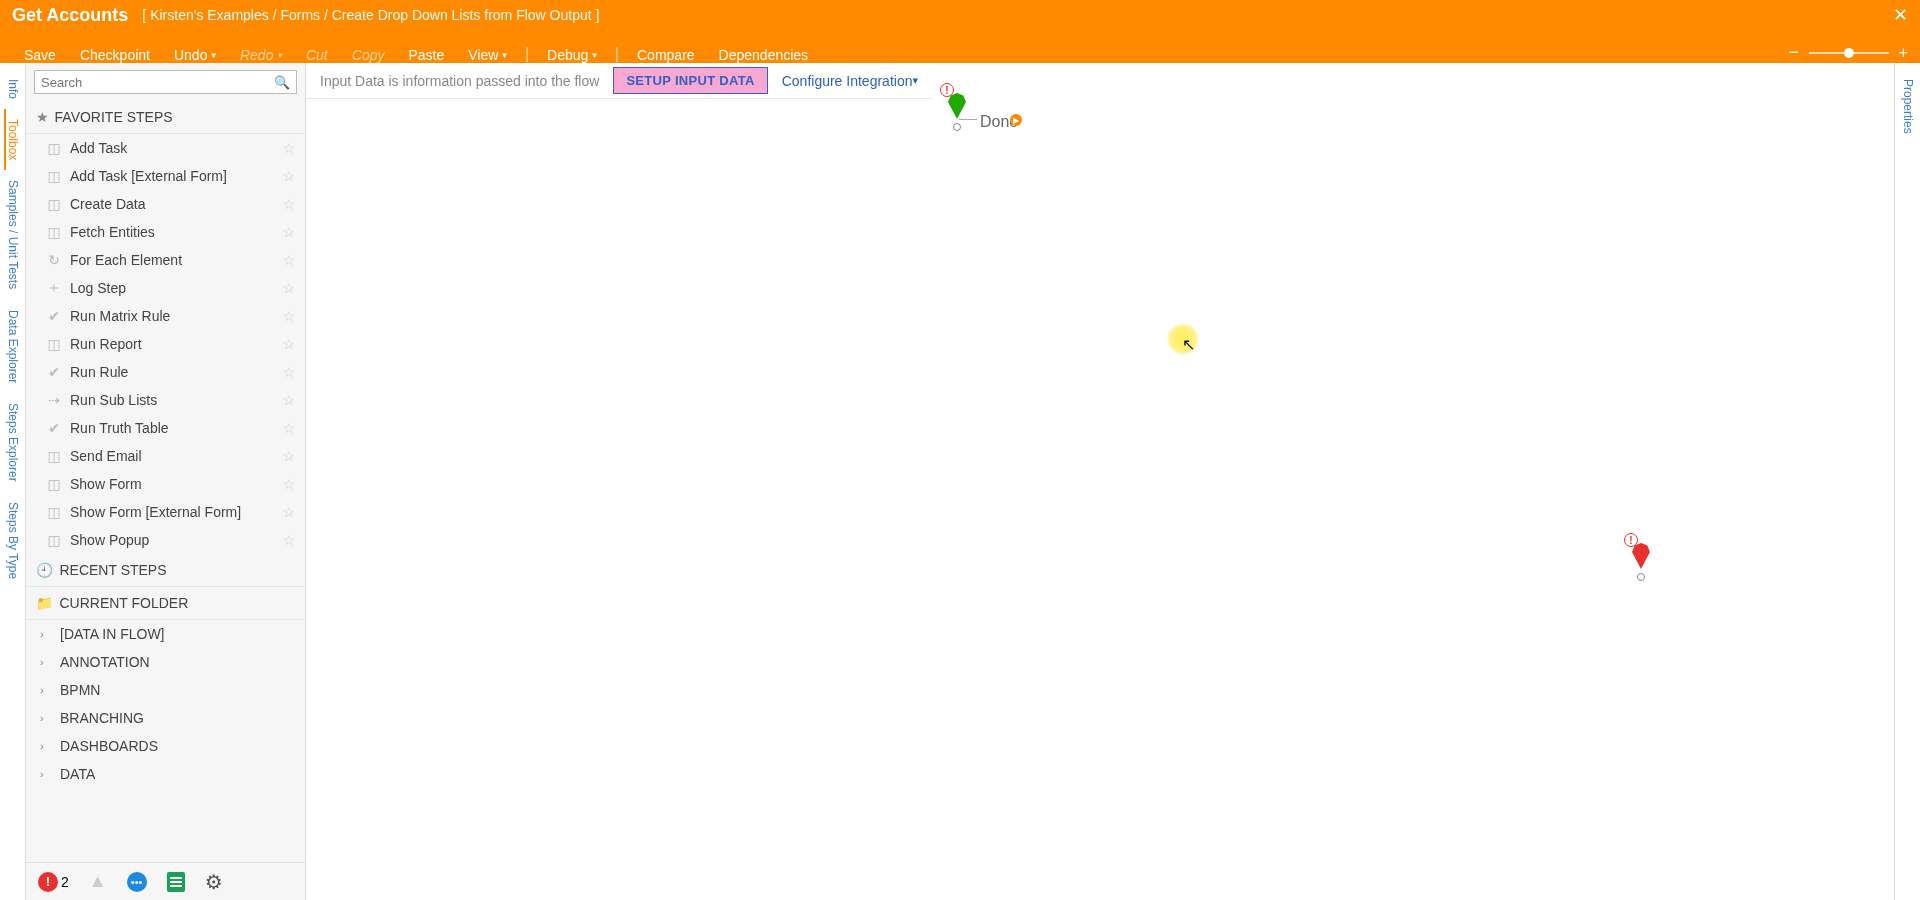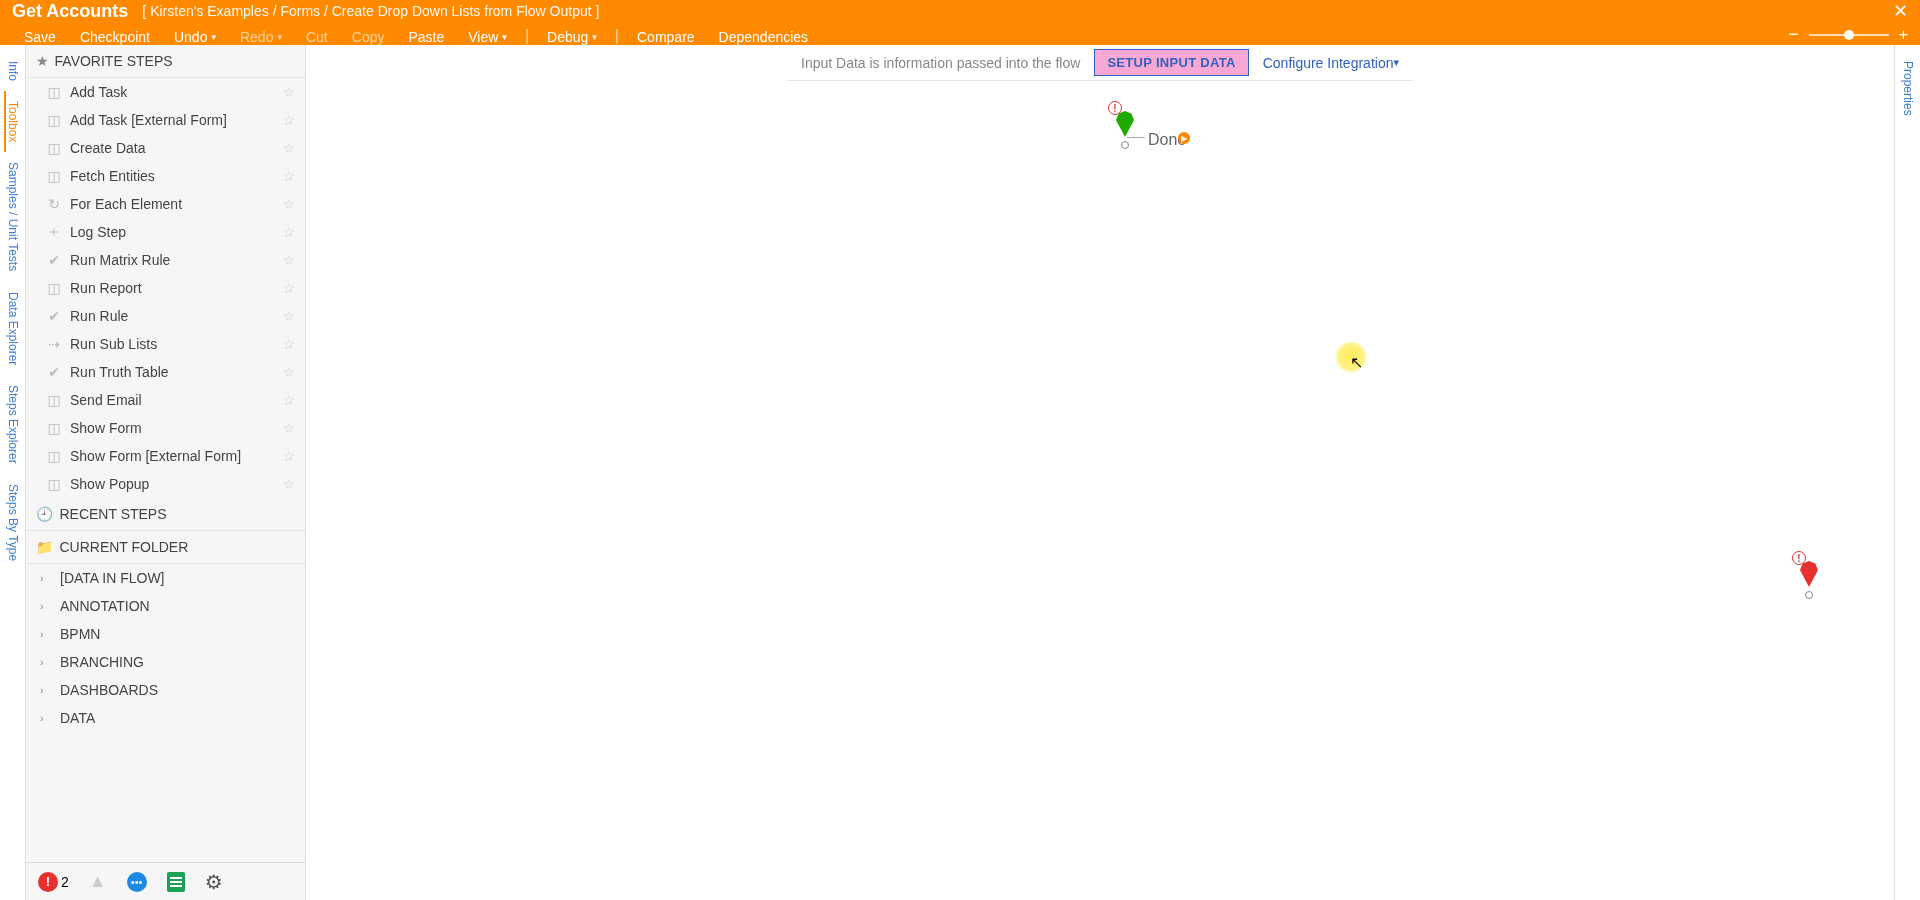--- a/index.html
+++ b/index.html
@@ -1,27 +1,27 @@
 <!DOCTYPE html>
 <html><head>
   <meta charset="utf-8">
   <style>
     * { margin: 0; padding: 0; box-sizing: border-box; font-family: Arial, sans-serif; }
     body { width: 1920px; height: 900px; overflow: hidden; background: #fff; display: flex; flex-direction: column; }
 
     
-    .header { background: #ff8a00; color: #fff; height: 45px; display: flex; flex-direction: column; }
+    .header { background: #ff8a00; color: #fff; height: 63px; display: flex; flex-direction: column; }
     .header-top { display: flex; align-items: center; height: 30px; padding: 0 12px; }
     .title { font-size: 18px; font-weight: bold; margin-right: 14px; }
     .breadcrumb { font-size: 14px; opacity: 0.95; }
     .close { margin-left: auto; font-size: 18px; cursor: pointer; }
 
     .header-bottom { display: flex; align-items: flex-end; height: 33px; padding: 0 12px; }
     .menu-item { font-size: 14px; padding: 0 12px; cursor: pointer; display: flex; align-items: center; gap: 4px; }
-    .menu-item.disabled { opacity: 0.6; cursor: default; }
+    .menu-item.disabled { opacity: 0.6; cursor: default; font-style: italic; }
     .menu-chevron { font-size: 9px; }
     .menu-sep { color: rgba(255,255,255,0.6); margin: 0 6px; }
 
     .zoom { margin-left: auto; display: flex; align-items: center; gap: 10px; }
     .zoom-track { width: 80px; height: 2px; background: rgba(255,255,255,0.7); position: relative; }
     .zoom-thumb { width: 10px; height: 10px; background: #fff; border-radius: 50%; position: absolute; top: -4px; left: 35px; }
 
     
     .main { flex: 1; display: flex; overflow: hidden; }
 
@@ -53,21 +53,21 @@
     .bottom-bar { height: 38px; border-top: 1px solid #ddd; display: flex; align-items: center; gap: 20px; padding: 0 12px; }
     .bb-item { display: flex; align-items: center; gap: 3px; font-size: 14px; cursor: pointer; }
     .err-badge { width: 20px; height: 20px; border-radius: 50%; background: #e8312e; color: #fff; display: flex; align-items: center; justify-content: center; font-size: 13px; font-weight: bold; }
     .warn-ico { color: #ccc; font-size: 18px; }
     .chat-ico { width: 20px; height: 20px; border-radius: 50%; background: #1e88e5; color: #fff; display: flex; align-items: center; justify-content: center; font-size: 11px; }
     .doc-ico { width: 18px; height: 20px; background: #1aa053; border-radius: 2px; position: relative; }
     .doc-ico::after { content: ""; position: absolute; left: 3px; right: 3px; top: 5px; height: 2px; background: #fff; box-shadow: 0 4px 0 #fff, 0 8px 0 #fff; }
     .gear-ico { color: #555; font-size: 20px; }
 
     
-    .canvas-area { flex: 1; display: flex; flex-direction: column; position: relative; align-items: center; }
+    .canvas-area { flex: 1; display: flex; flex-direction: row; position: relative; }
     .canvas-top { height: 36px; border-bottom: 1px solid #e6e6e6; display: flex; align-items: center; padding: 0 14px; gap: 14px; }
     .info-text { font-size: 14px; color: #888; }
     .setup-btn { border: 1px solid #3061c1; color: #3061c1; background: #f9a8d4; font-size: 13px; padding: 5px 12px; cursor: pointer; font-weight: 600; letter-spacing: 0.3px; }
     .cfg-int { margin-left: auto; color: #3061c1; font-size: 14px; cursor: pointer; display: flex; align-items: center; gap: 0; }
 
     .canvas { flex: 1; position: relative; background: #fff; }
 
     .start-pin { position: absolute; left: 16px; top: 30px; }
     .end-pin { position: absolute; left: 700px; top: 480px; }
     .pin-green { width: 18px; height: 26px; background: #1faa00; clip-path: polygon(50% 100%, 0 35%, 15% 10%, 50% 0, 85% 10%, 100% 35%); position: relative; }
@@ -137,20 +137,24 @@
   <div class="left-tabs">
     <div class="vtab">Info</div>
     <div class="vtab active">Toolbox</div>
     <div class="vtab">Samples / Unit Tests</div>
     <div class="vtab">Data Explorer</div>
     <div class="vtab">Steps Explorer</div>
     <div class="vtab">Steps By Type</div>
   </div>
 
   <div class="sidebar">
+    <div class="search-wrap">
+      <input class="search" placeholder="Search" style="">
+      <span class="search-icon">🔍</span>
+    </div>
 
     <div class="side-content">
 
       <div class="section">
         <div class="section-head">
           <span class="ico">★</span>
           <span>FAVORITE STEPS</span>
         </div>
         <div class="fav-item">
             <span class="fav-ico">◫</span>

